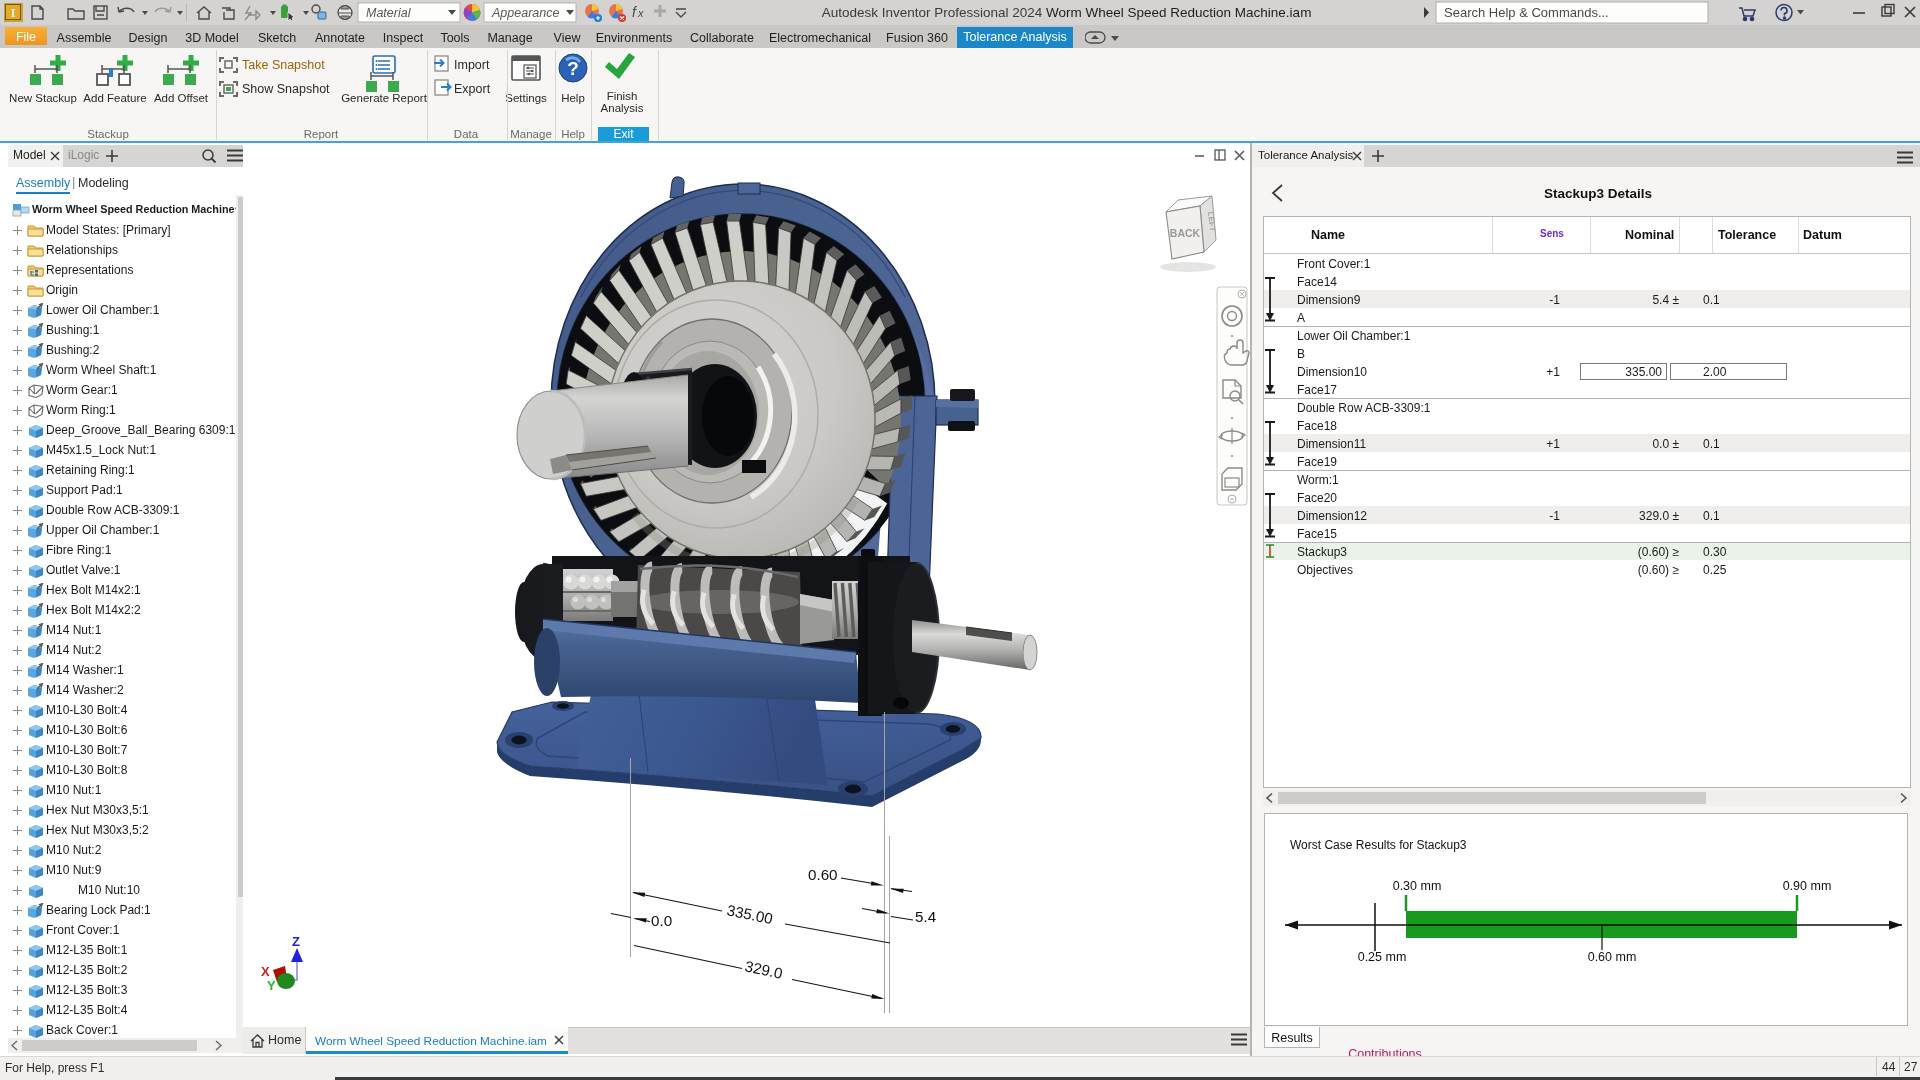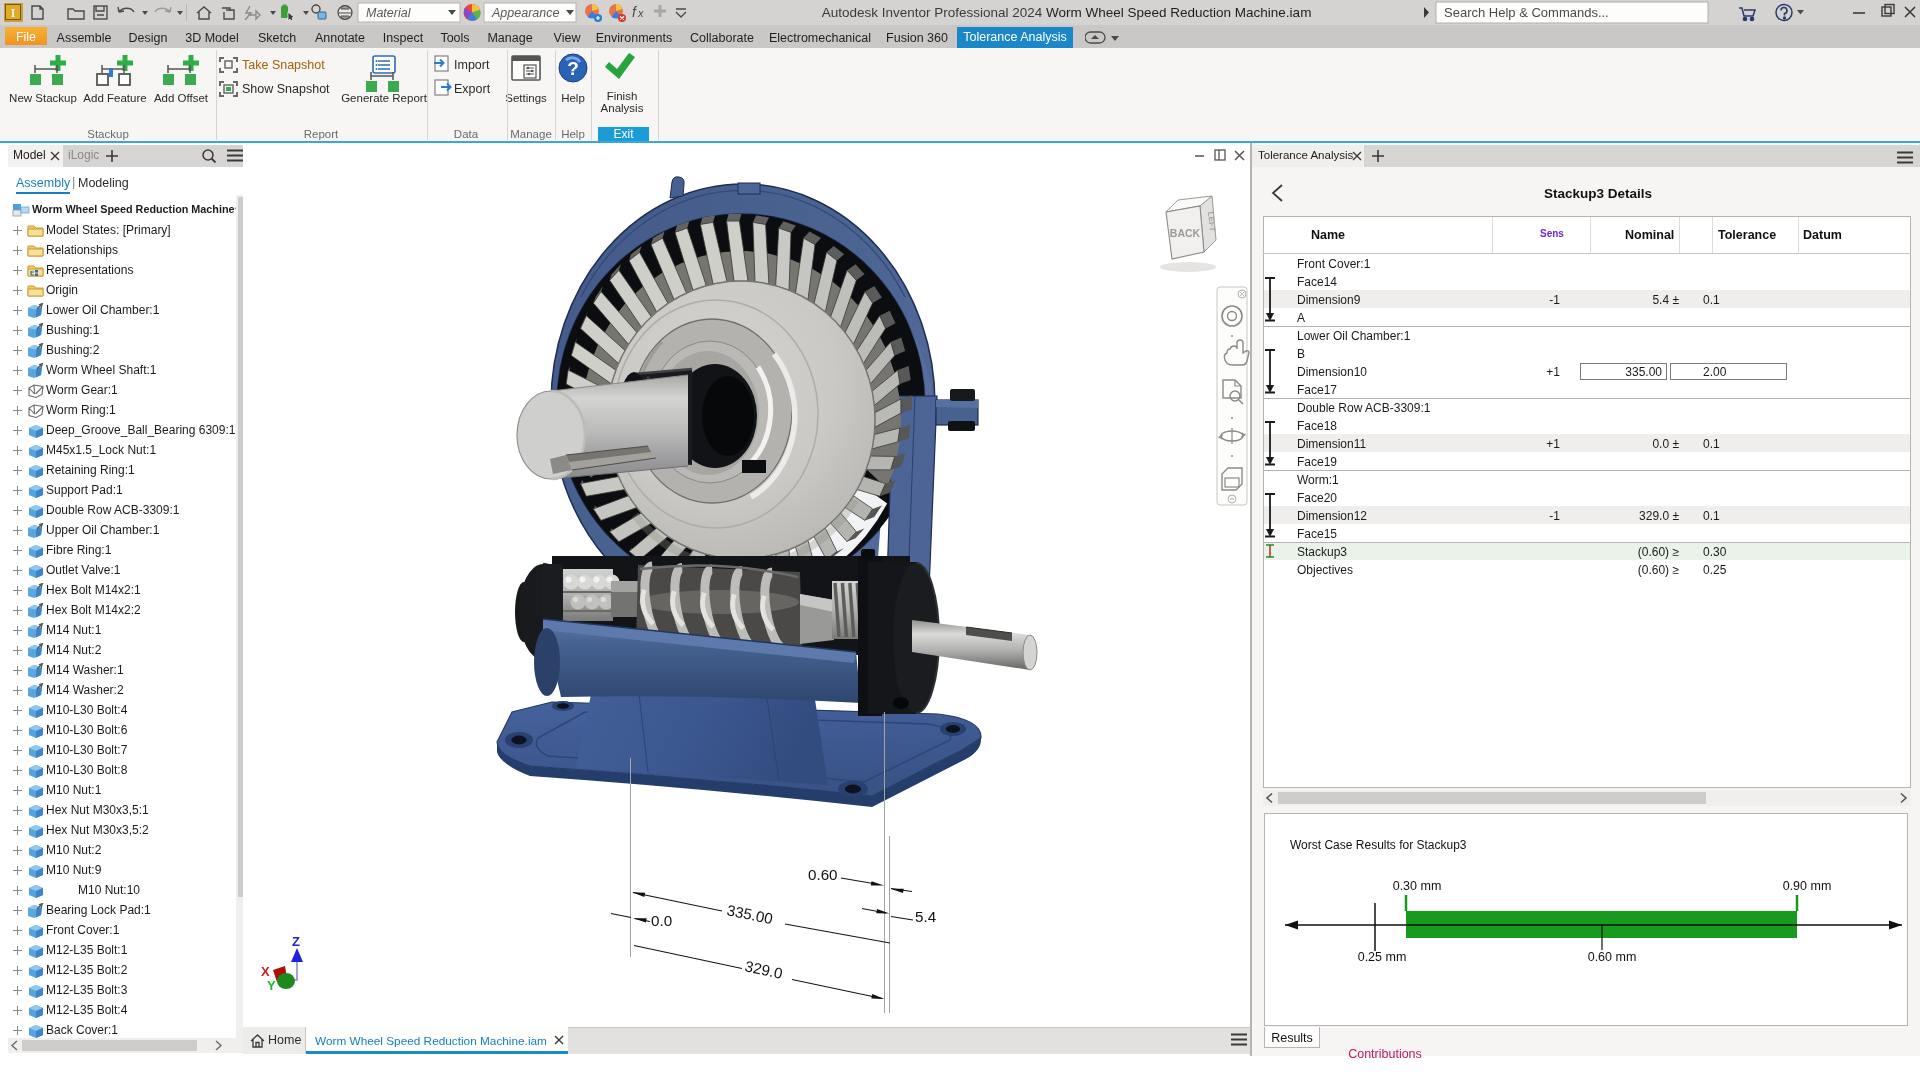--- a/index.html
+++ b/index.html
@@ -1075,13 +1075,21 @@
 </svg>
 <div class="abs" style="left:165px;top:736px;transform:translateX(-50%);font-size:12.5px;color:#111;">0.30 mm</div>
 <div class="abs" style="left:555px;top:736px;transform:translateX(-50%);font-size:12.5px;color:#111;">0.90 mm</div>
 <div class="abs" style="left:130px;top:807px;transform:translateX(-50%);font-size:12.5px;color:#111;">0.25 mm</div>
 <div class="abs" style="left:360px;top:807px;transform:translateX(-50%);font-size:12.5px;color:#111;">0.60 mm</div>
 <div class="abs" style="left:12px;top:884px;width:56px;height:21px;background:#fff;border:1px solid #b5b4b2;border-top:none;"></div>
 <div class="abs" style="left:40px;top:888px;transform:translateX(-50%);font-size:12.5px;color:#111;">Results</div>
 <div class="abs" style="left:133px;top:888px;transform:translateX(-50%);font-size:12.5px;color:#be185d;margin-top:16px;">Contributions</div>
 </div>
     <div class="abs" style="left:1250px;top:143px;width:2px;height:913px;background:#b5b4b2;"></div>
+<div class="abs" id="statusbar">
+<div class="abs" style="left:5px;top:4px;font-size:12px;color:#2b2b2a;">For Help, press F1</div>
+<div class="abs" style="left:1876px;top:0;width:1px;height:19px;background:#c8c7c5;"></div>
+<div class="abs" style="left:1899px;top:0;width:1px;height:19px;background:#c8c7c5;"></div>
+<div class="abs" style="left:1882px;top:3px;font-size:12px;color:#2b2b2a;">44</div>
+<div class="abs" style="left:1904px;top:3px;font-size:12px;color:#2b2b2a;">27</div>
+<div class="abs" style="left:335px;top:20px;width:1585px;height:4px;background:#3b3b3b;"></div>
+</div>
 
 </div>
 </body></html>

